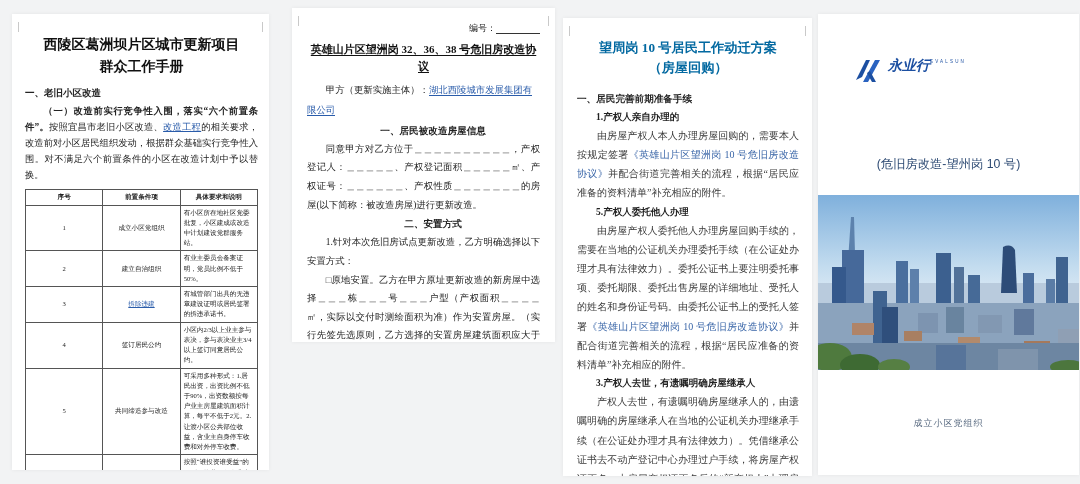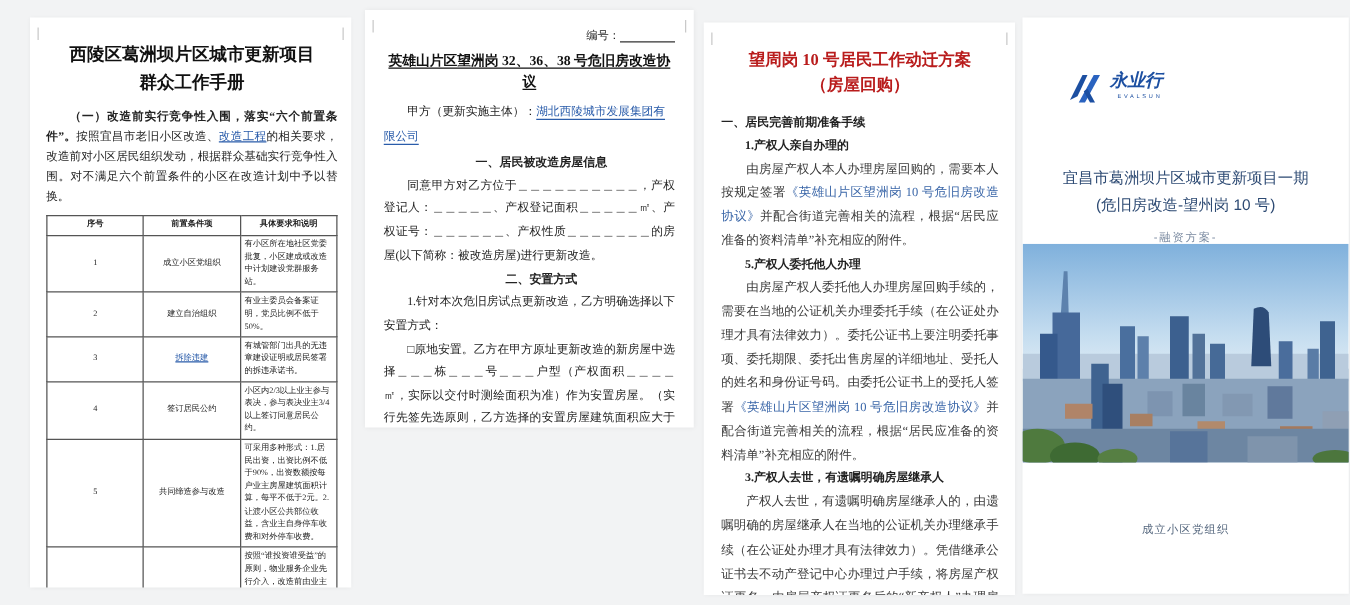--- a/index.html
+++ b/index.html
@@ -6,21 +6,21 @@
   html,body { width:1080px; height:484px; }
   body { background:#f2f3f4; font-family:"Liberation Serif","DejaVu Serif",serif; overflow:hidden; }
   .canvas { position:relative; width:1080px; height:484px; }
 
   .page { position:absolute; background:#ffffff; overflow:hidden; box-shadow:0 0 4px rgba(0,0,0,0.06); }
   .page::before, .page::after { content:""; position:absolute; width:10px; height:10px; border:1px solid #c9c9c9; }
   .page::before { top:8px; left:6px; border-right:none; border-bottom:none; border-top:none; }
   .page::after  { top:8px; right:6px; border-left:none; border-bottom:none; border-top:none; }
 
   
-  .page1 { left:24px; top:14px; width:257px; height:456px; padding:20px 11px 8px 13px; color:#232323; }
+  .page1 { left:12px; top:14px; width:257px; height:456px; padding:20px 11px 8px 13px; color:#232323; }
   .p1-title { text-align:center; font-weight:bold; font-size:14px; line-height:1.55; color:#111; margin-bottom:10px; }
   .p1-section { font-weight:bold; font-size:9.5px; margin:6px 0 4px 0; }
   .p1-body { font-size:9.3px; line-height:1.72; text-align:justify; text-indent:2em; }
   .p1-body .lead { font-weight:bold; }
   .doclink { color:#2a5caa; text-decoration:underline; cursor:pointer; }
   .p1-table { width:100%; border-collapse:collapse; margin:5px 0 5px 0; table-layout:fixed; }
   .p1-table th, .p1-table td { border:0.8px solid #555; font-size:6.6px; line-height:1.55; padding:2px 3px; vertical-align:middle; }
   .p1-table th { font-weight:bold; text-align:center; }
   .p1-table td.c-num { text-align:center; width:16px; }
   .p1-table td.c-item { text-align:center; width:56px; }
@@ -32,50 +32,51 @@
   .p2-no u { text-decoration:none; border-bottom:0.8px solid #333; padding:0 22px; }
   .p2-title { text-align:center; font-weight:bold; font-size:11px; line-height:1.5; text-decoration:underline; text-underline-offset:2px; margin-bottom:7px; color:#111; }
   .p2-line { font-size:9.4px; line-height:2.1; text-indent:2em; }
   .p2-body { font-size:9.4px; line-height:1.98; text-align:justify; text-indent:2em; }
   .p2-h { font-weight:bold; font-size:9.6px; line-height:2.0; text-indent:2em;text-align:center; }
   .u-fill { color:#2a5caa; border-bottom:0.8px solid #2a5caa; text-decoration:none; }
   .blank { letter-spacing:0; }
 
   
   .page3 { left:563px; top:18px; width:249px; height:458px; padding:20px 13px 8px 14px; color:#3a3a3a; }
-  .p3-title { text-align:center; font-weight:bold; font-size:13.2px; line-height:1.5; color:#b91c1c; margin-bottom:12px; }
+  .p3-title { text-align:center; font-weight:bold; font-size:13.2px; line-height:1.5; color:#0369a1; margin-bottom:12px; }
   .p3-h1 { font-weight:bold; font-size:9.6px; line-height:1.9; color:#222; }
   .p3-h2 { font-weight:bold; font-size:9.5px; line-height:1.9; text-indent:2em; color:#222; }
   .p3-body { font-size:10px; line-height:1.92; text-align:justify; text-indent:2em; }
   .p3-link { color:#3a66a8; }
 
   
   .page4 { left:818px; top:14px; width:261px; height:461px; padding:0; font-family:"Liberation Sans","DejaVu Sans",sans-serif; }
   .page4::before, .page4::after { display:none; }
   .logo { position:absolute; left:36px; top:44px; display:flex; align-items:flex-start; }
   .logo-mark { width:30px; height:26px; margin-right:4px; }
-  .logo-texts { display:flex; flex-direction:column;align-items:flex-end; }
+  .logo-texts { display:flex; flex-direction:row; }
   .logo-cn { font-family:"Liberation Serif","DejaVu Serif",serif; font-style:italic; font-weight:bold; font-size:14px; color:#1c4fa1; line-height:1.1; }
   .logo-en { font-size:4.5px; letter-spacing:2.2px; color:#1c4fa1; margin-top:1px; }
   .p4-title { position:absolute; left:0; right:0; top:118px; text-align:center; color:#2d4a73; font-size:12.3px; line-height:1.75; font-weight:normal; }
   .p4-sub { position:absolute; left:0; right:0; top:170px; text-align:center; color:#7a8aa0; font-size:9px; letter-spacing:1.5px; }
   .p4-photo { position:absolute; left:0; top:181px; width:261px; height:175px; display:block; }
   .p4-company { position:absolute; left:0; right:0; top:385px; text-align:center; color:#55677e; font-size:9.5px; }
   .p4-date { position:absolute; left:0; right:0; top:403px; text-align:center; color:#55677e; font-size:9px; letter-spacing:1px; }
 </style>
 </head>
 <body>
 
 <div class="canvas">
 
   <section class="page page1">
     <h1 class="p1-title">
       <span>西陵区葛洲坝片区城市更新项目</span><br>
       <span>群众工作手册</span>
     </h1>
+    <div class="p1-section">一、老旧小区改造</div>
     <p class="p1-body"><span class="lead">（一）改造前实行竞争性入围，落实“六个前置条件”。</span><span>按照宜昌市老旧小区改造、</span><a class="doclink">改造工程</a><span>的相关要求，改造前对小区居民组织发动，根据群众基础实行竞争性入围。对不满足六个前置条件的小区在改造计划中予以替换。</span></p>
 
     <table class="p1-table">
       <thead>
         <tr>
           <th>序号</th>
           <th>前置条件项</th>
           <th>具体要求和说明</th>
         </tr>
       </thead>
@@ -147,24 +148,23 @@
         <path d="M9 24 L21 2 L26 2 L14 24 Z" fill="#2a63c0"></path>
         <path d="M16 13 L22 24 L18 24 L13 15 Z" fill="#1c4fa1"></path>
       </svg>
       <span class="logo-texts">
         <span class="logo-cn">永业行</span>
         <span class="logo-en">EVALSUN</span>
       </span>
     </div>
 
     <h1 class="p4-title">
-      <span>宜昌市葛洲坝片区城市更新项目一期</span><br>
+      <br>
       <span>(危旧房改造-望州岗 10 号)</span>
     </h1>
-    <div class="p4-sub">-融资方案-</div>
 
     <svg class="p4-photo" viewBox="0 0 261 175" preserveAspectRatio="none">
       <defs>
         <linearGradient id="sky" x1="0" y1="0" x2="0" y2="1">
           <stop offset="0" stop-color="#7fb0dc"></stop>
           <stop offset="0.65" stop-color="#c3dcef"></stop>
           <stop offset="1" stop-color="#e4eef6"></stop>
         </linearGradient>
       </defs>
       <rect x="0" y="0" width="261" height="110" fill="url(#sky)"></rect>

